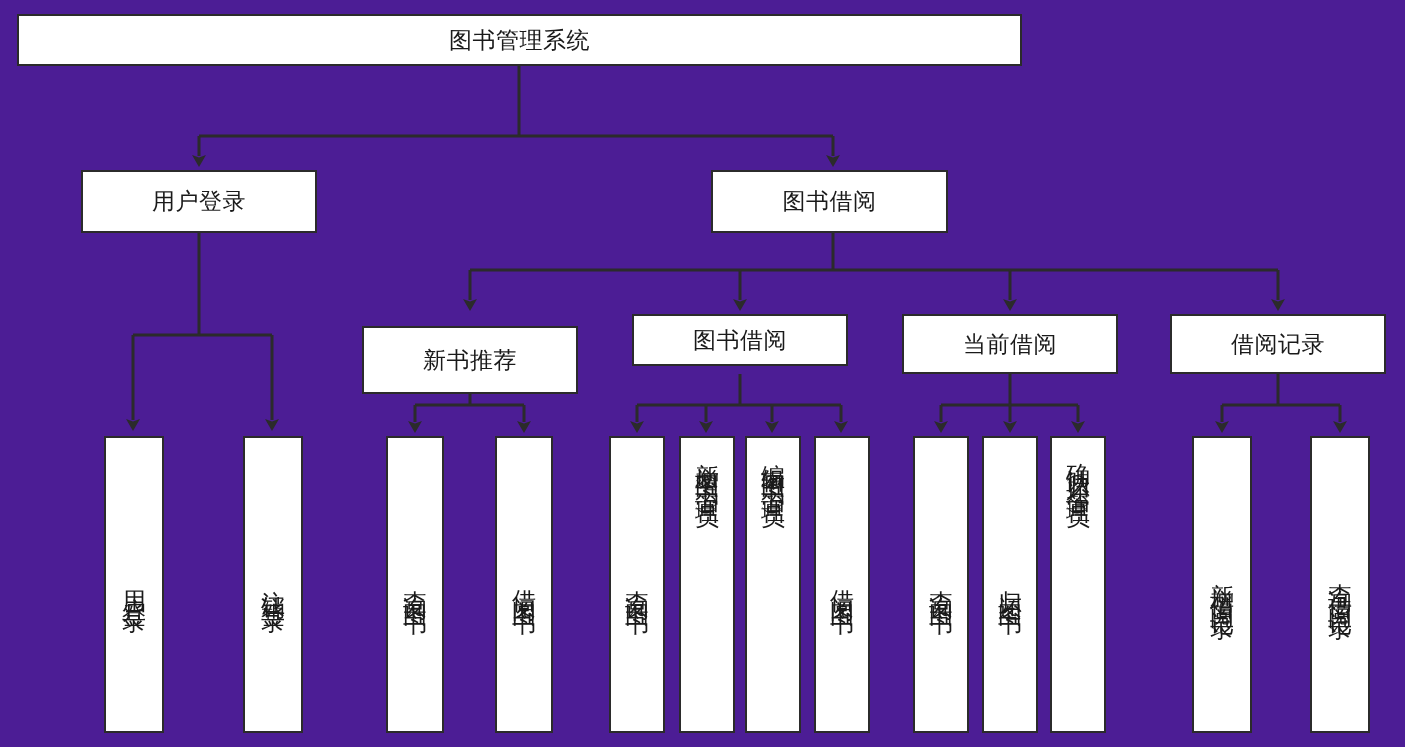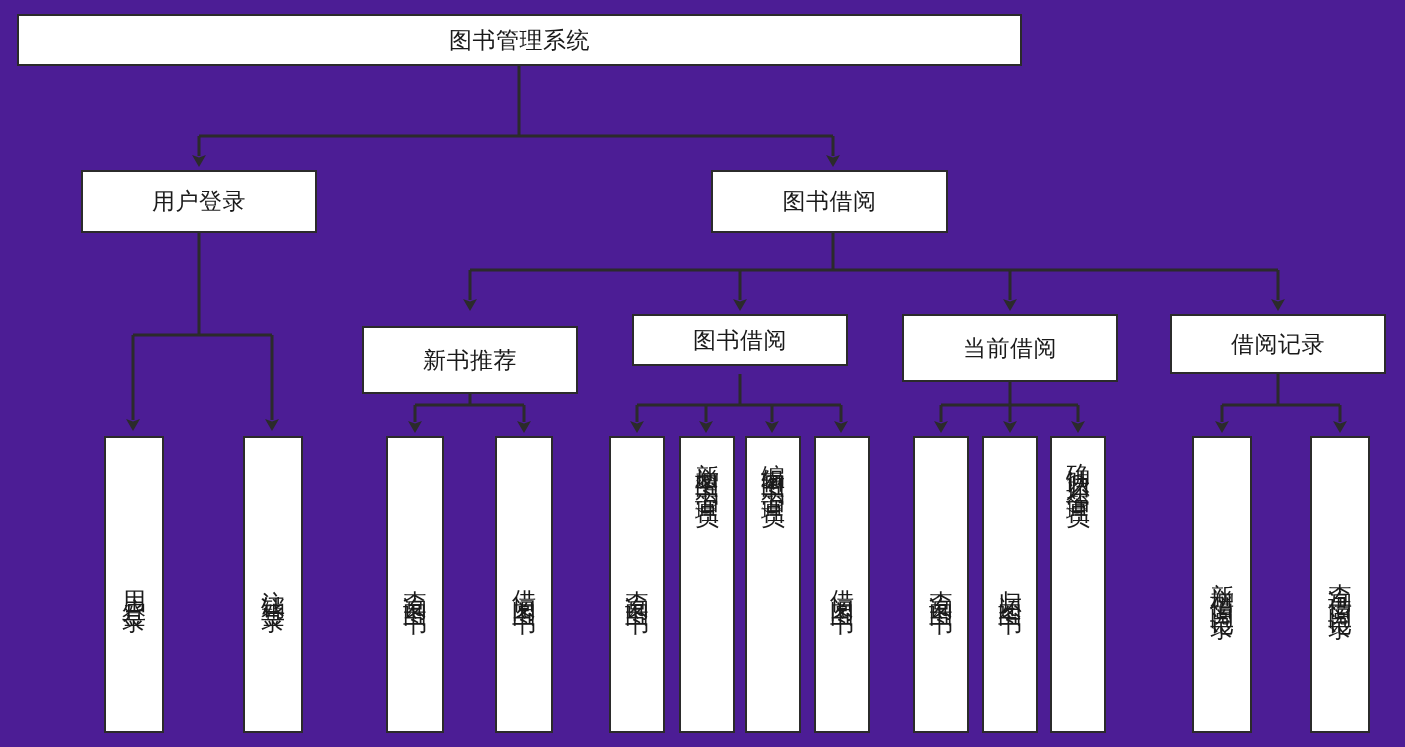--- a/index.html
+++ b/index.html
@@ -147,21 +147,21 @@
   <div class="node horiz" style="left:711px; top:170px; width:237px; height:63px;">
     <span class="node-label">图书借阅</span>
   </div>
 
   <div class="node horiz" style="left:362px; top:326px; width:216px; height:68px;">
     <span class="node-label">新书推荐</span>
   </div>
   <div class="node horiz" style="left:632px; top:314px; width:216px; height:52px;">
     <span class="node-label">图书借阅</span>
   </div>
-  <div class="node horiz" style="left:902px; top:314px; width:216px; height:68px;">
+  <div class="node horiz" style="left:902px; top:314px; width:216px; height:60px;">
     <span class="node-label">当前借阅</span>
   </div>
   <div class="node horiz" style="left:1170px; top:314px; width:216px; height:60px;">
     <span class="node-label">借阅记录</span>
   </div>
 
   <div class="node vert" style="left:104px; top:436px; width:60px; height:297px;">
     <span class="node-label">用户登录</span>
   </div>
   <div class="node vert" style="left:243px; top:436px; width:60px; height:297px;">

